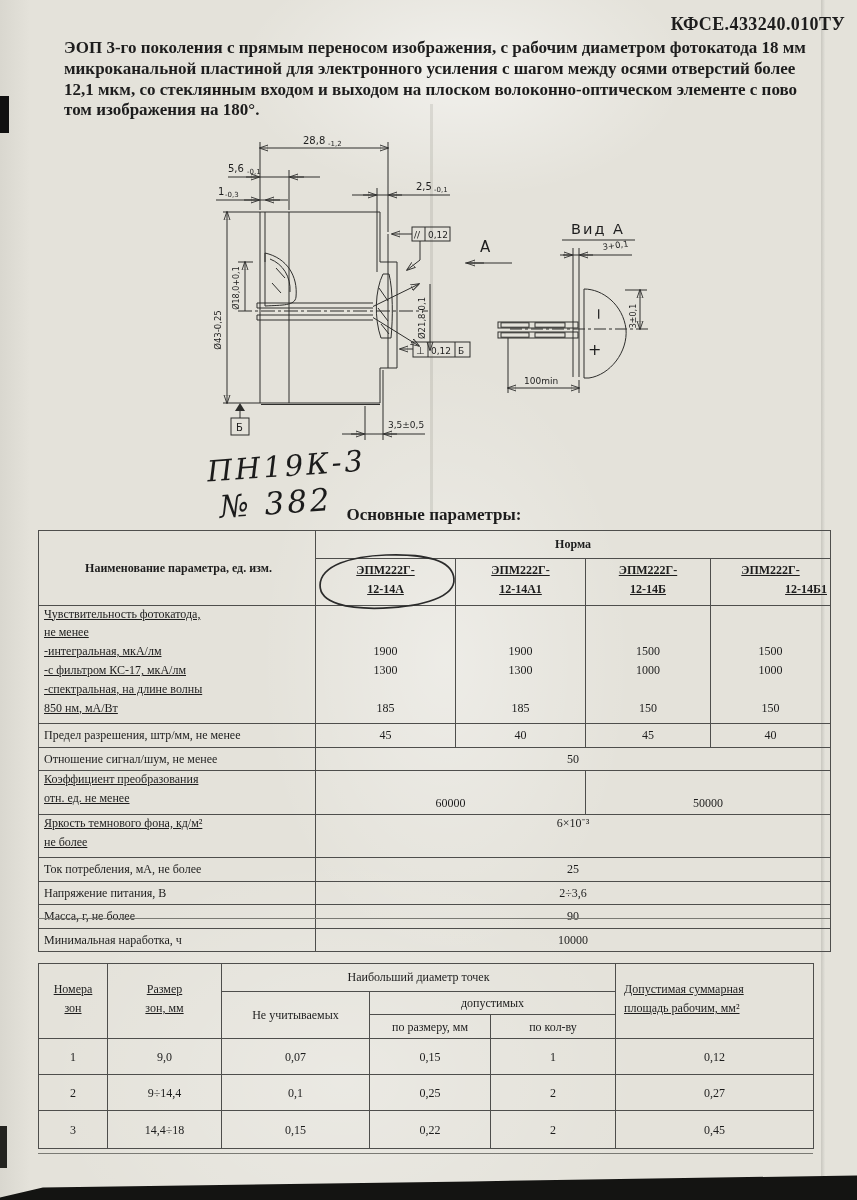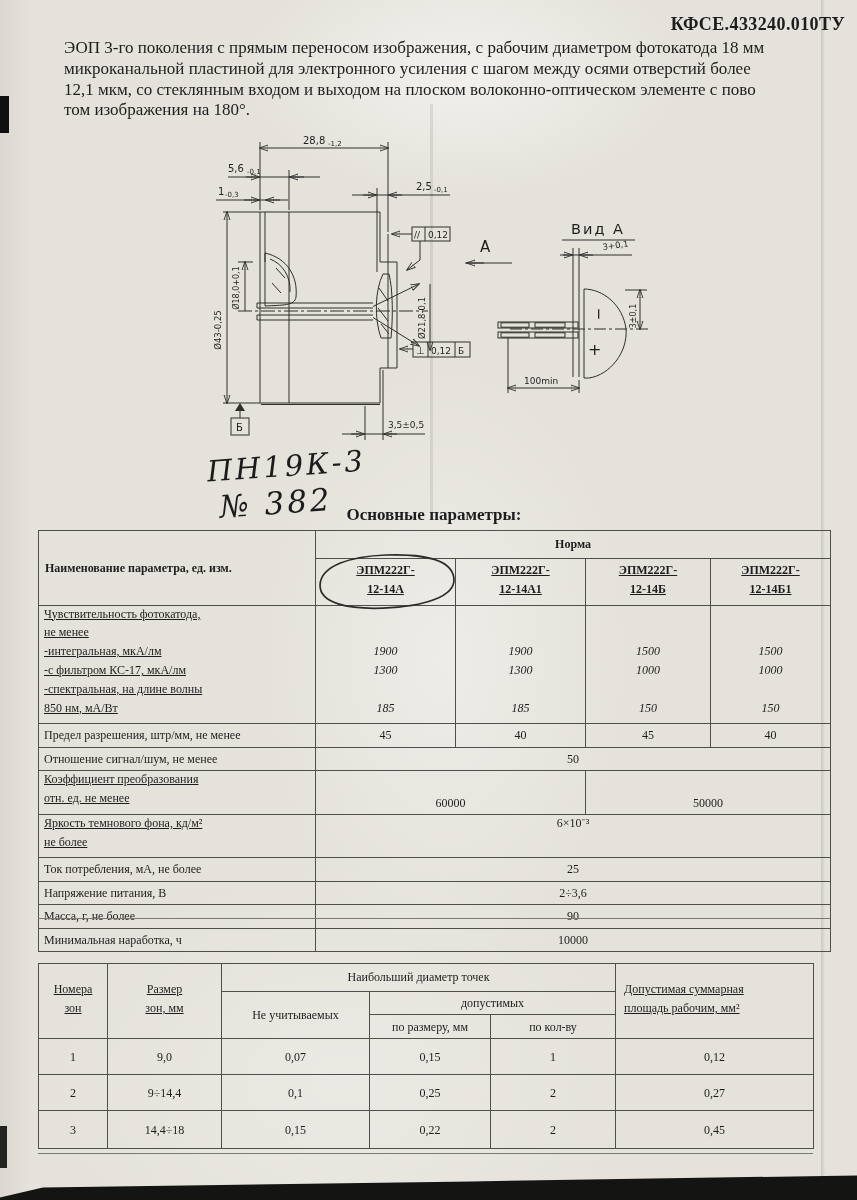--- a/index.html
+++ b/index.html
@@ -14,35 +14,35 @@
   .crease{position:absolute;background:rgba(110,110,102,.16);pointer-events:none;}
   .crease.v1{left:430px;top:104px;width:3px;height:408px;}
   .crease.v2{left:821px;top:0;width:4px;height:1200px;background:linear-gradient(90deg,rgba(105,105,98,.22),rgba(220,220,214,.25));}
   .edge-mark{position:absolute;background:#101010;}
   .em1{left:0;top:96px;width:9px;height:37px;}
   .em2{left:0;top:1126px;width:7px;height:42px;background:#23231f;}
   .bottom-bar{position:absolute;left:0;bottom:0;width:857px;height:30px;background:#141412;
     clip-path:polygon(0 92%,5% 58%,55% 38%,100% 18%,100% 100%,0 100%);}
   .doc-number{position:absolute;top:14px;right:12px;font-weight:bold;font-size:18px;letter-spacing:.4px;}
   .intro{position:absolute;left:64px;top:38px;width:793px;font-size:17px;line-height:20.8px;}
-  .intro div{white-space:nowrap;overflow:hidden;}
+  .intro div{white-space:nowrap;overflow:hidden;font-weight:bold;}
   .handwriting{position:absolute;left:208px;top:448px;transform:rotate(-4deg);
     font-family:"DejaVu Serif",serif;font-style:italic;font-size:29px;color:#1b1b1b;letter-spacing:3px;line-height:36px;}
   .handwriting .hw2{margin-left:10px;font-size:31px;}
   .tbl-title{position:absolute;font-weight:bold;font-size:17px;text-align:center;}
   .t1-title{left:38px;top:505px;width:792px;}
   .t2-title{left:38px;top:936px;width:775px;}
   table{border-collapse:collapse;table-layout:fixed;}
   td{border:1px solid #4e4e4c;font-size:12px;line-height:1.2;padding:4px 3px;vertical-align:middle;overflow:hidden;}
   .params{position:absolute;left:38px;top:530px;width:792px;}
   .params .name{ text-align:left;padding-left:5px;}
   .params .val{text-align:center;}
   .hdr{font-weight:bold;text-align:center;}
   .ln{height:18.8px;white-space:nowrap;overflow:hidden;text-decoration:underline;}
-  .lnv{height:18.8px;text-align:center;font-style:italic;}
+  .lnv{height:18.8px;text-align:center;}
   .vbottom{vertical-align:bottom;padding-bottom:3px;}
   .vtop{vertical-align:top;padding-top:1px;}
   .purity{position:absolute;left:38px;top:963px;width:775px;}
   .purity td{text-align:center;}
   .scanline{position:absolute;height:1px;background:#7a7a74;}
   .annot{position:absolute;left:311px;top:550px;width:150px;height:64px;pointer-events:none;}
   .drawing{position:absolute;left:120px;top:122px;width:660px;height:400px;}
   .drawing line,.drawing path,.drawing polyline,.drawing rect{stroke:#2e2e2c;fill:none;stroke-width:1;}
   .drawing text{fill:#1e1e1e;font-family:"DejaVu Sans",sans-serif;stroke:none;}
 </style>
@@ -256,39 +256,39 @@
   <table class="params">
     <colgroup>
         <col style="width:277px">
         <col style="width:140px">
         <col style="width:130px">
         <col style="width:125px">
         <col style="width:120px">
       </colgroup>
     <tbody>
         <tr style="height:28px">
-      <td rowspan="2" class="hdr" style="text-align:left;padding-left:6px">Наименование параметра, ед. изм.</td>
+      <td rowspan="2" class="hdr" style="text-align:center;padding-left:6px">Наименование параметра, ед. изм.</td>
       <td colspan="4" class="hdr">Норма</td>
     </tr>
     <tr style="height:39px">
       <td class="hdr">
         <div class="ln" style="text-align:center">ЭПМ222Г-</div>
         <div class="ln" style="text-align:center">12-14А</div>
       </td>
       <td class="hdr">
         <div class="ln" style="text-align:center">ЭПМ222Г-</div>
         <div class="ln" style="text-align:center">12-14А1</div>
       </td>
       <td class="hdr">
         <div class="ln" style="text-align:center">ЭПМ222Г-</div>
         <div class="ln" style="text-align:center">12-14Б</div>
       </td>
       <td class="hdr">
         <div class="ln" style="text-align:center">ЭПМ222Г-</div>
-        <div class="ln" style="text-align:center">12-14Б1</div>
+        <div class="ln" style="text-align:right">12-14Б1</div>
       </td>
     </tr>
 
     <tr style="height:115px">
       <td class="name vtop">
         <div class="ln">Чувствительность фотокатода,</div>
         <div class="ln">не менее</div>
         <div class="ln">-интегральная, мкА/лм</div>
         <div class="ln">-с фильтром КС-17, мкА/лм</div>
         <div class="ln">-спектральная, на длине волны</div>

